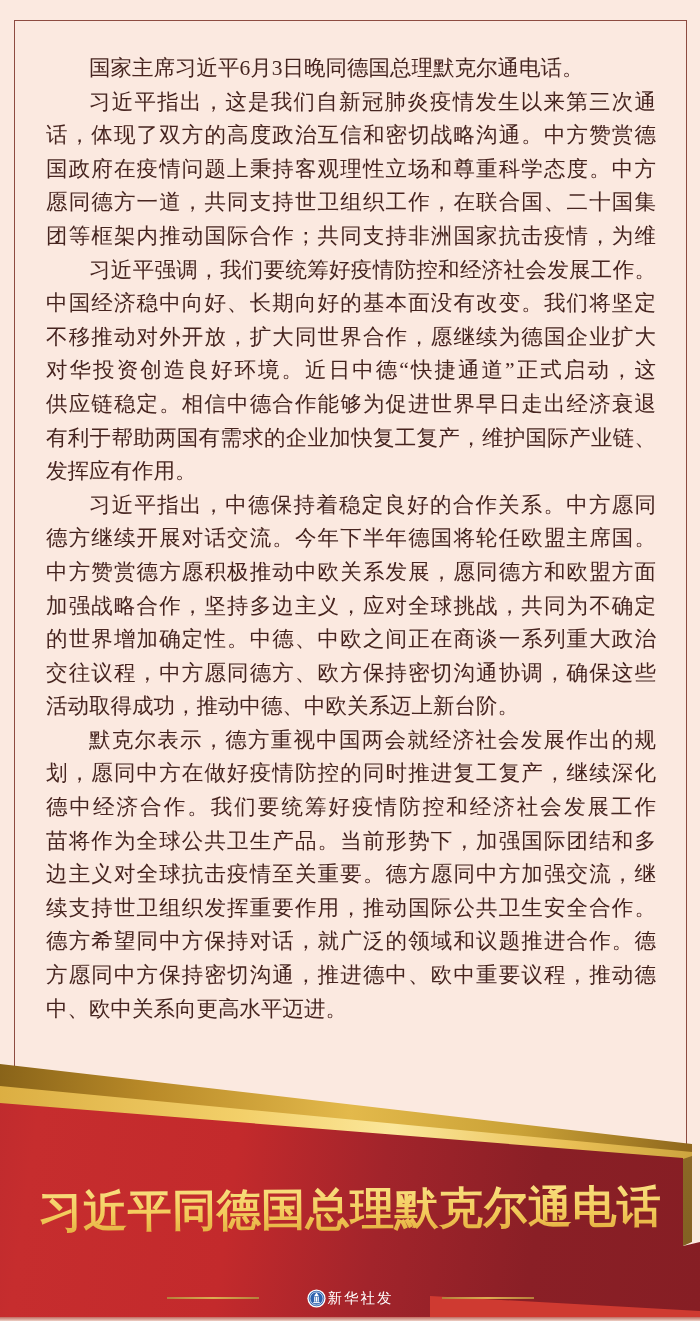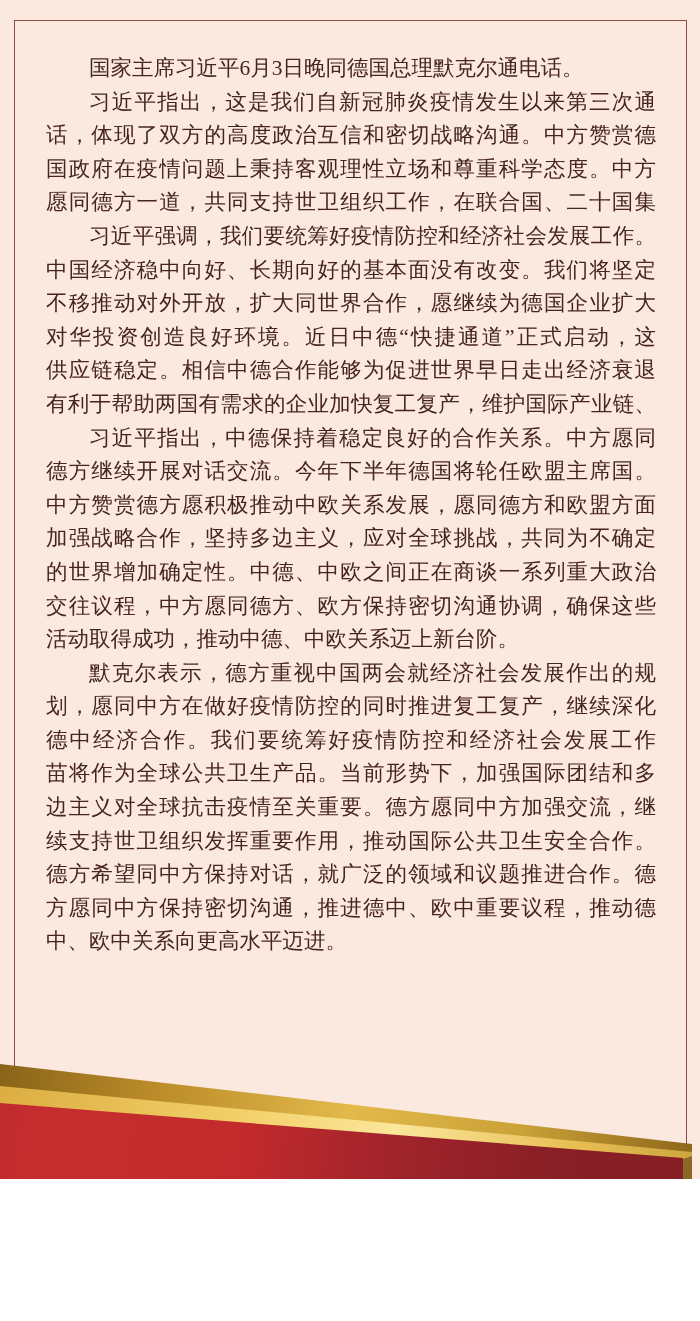--- a/index.html
+++ b/index.html
@@ -1,18 +1,18 @@
 <!DOCTYPE html>
 <html style="--bg: #fbe9e0; --frame: #8d4b41; --ink: #46241f; --credit: #ffffff;"><head>
 <meta charset="utf-8">
 <style>
   html,body{margin:0;padding:0;}
   .page{
     position:relative;
-    width:700px;height:1179px;
+    width:700px;height:1321px;
     background:var(--bg,#fbe9e0);
     overflow:hidden;
     font-family:"Liberation Serif", serif;
   }
   
   .frame{
     position:absolute;
     left:14px;top:20px;width:671px;height:1126px;
     border-top:1px solid var(--frame,#8d4b41);
     border-left:1px solid var(--frame,#8d4b41);
@@ -97,26 +97,28 @@
 <div class="page">
 
   <div class="frame"></div>
 
   <div class="article" id="article">
       <div class="tline first plast">国家主席习近平6月3日晚同德国总理默克尔通电话。</div>
       <div class="tline first">习近平指出，这是我们自新冠肺炎疫情发生以来第三次通</div>
       <div class="tline">话，体现了双方的高度政治互信和密切战略沟通。中方赞赏德</div>
       <div class="tline">国政府在疫情问题上秉持客观理性立场和尊重科学态度。中方</div>
       <div class="tline">愿同德方一道，共同支持世卫组织工作，在联合国、二十国集</div>
+      <div class="tline">团等框架内推动国际合作；共同支持非洲国家抗击疫情，为维</div>
       <div class="tline first">习近平强调，我们要统筹好疫情防控和经济社会发展工作。</div>
       <div class="tline">中国经济稳中向好、长期向好的基本面没有改变。我们将坚定</div>
       <div class="tline">不移推动对外开放，扩大同世界合作，愿继续为德国企业扩大</div>
       <div class="tline">对华投资创造良好环境。近日中德“快捷通道”正式启动，这</div>
       <div class="tline">供应链稳定。相信中德合作能够为促进世界早日走出经济衰退</div>
       <div class="tline">有利于帮助两国有需求的企业加快复工复产，维护国际产业链、</div>
+      <div class="tline plast">发挥应有作用。</div>
       <div class="tline first">习近平指出，中德保持着稳定良好的合作关系。中方愿同</div>
       <div class="tline">德方继续开展对话交流。今年下半年德国将轮任欧盟主席国。</div>
       <div class="tline">中方赞赏德方愿积极推动中欧关系发展，愿同德方和欧盟方面</div>
       <div class="tline">加强战略合作，坚持多边主义，应对全球挑战，共同为不确定</div>
       <div class="tline">的世界增加确定性。中德、中欧之间正在商谈一系列重大政治</div>
       <div class="tline">交往议程，中方愿同德方、欧方保持密切沟通协调，确保这些</div>
       <div class="tline plast">活动取得成功，推动中德、中欧关系迈上新台阶。</div>
       <div class="tline first">默克尔表示，德方重视中国两会就经济社会发展作出的规</div>
       <div class="tline">划，愿同中方在做好疫情防控的同时推进复工复产，继续深化</div>
       <div class="tline">德中经济合作。我们要统筹好疫情防控和经济社会发展工作</div>

